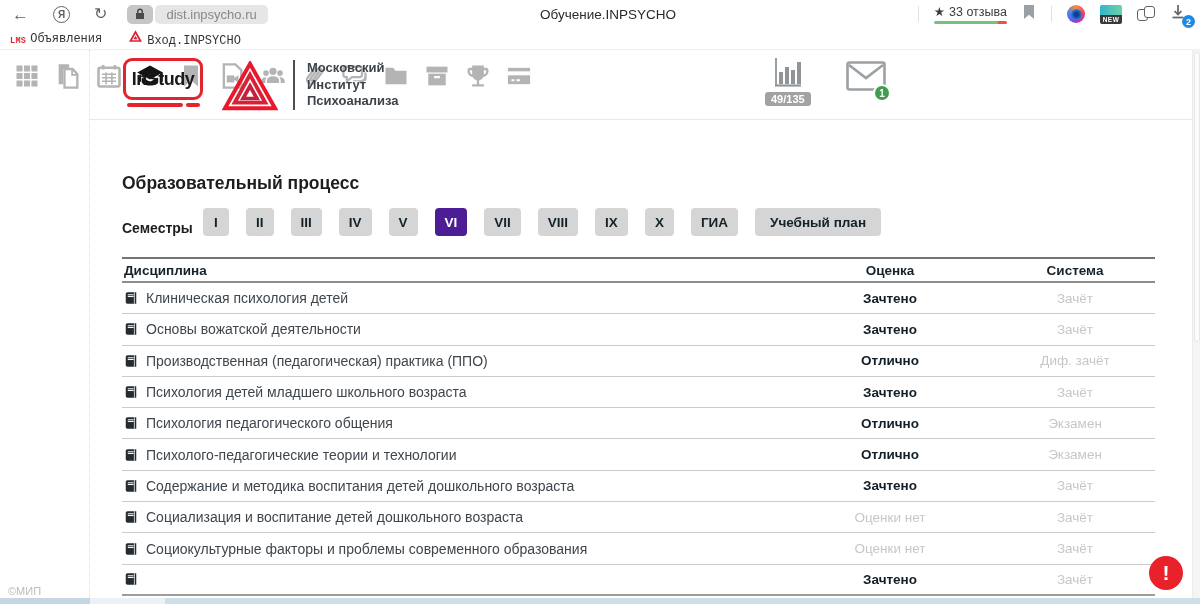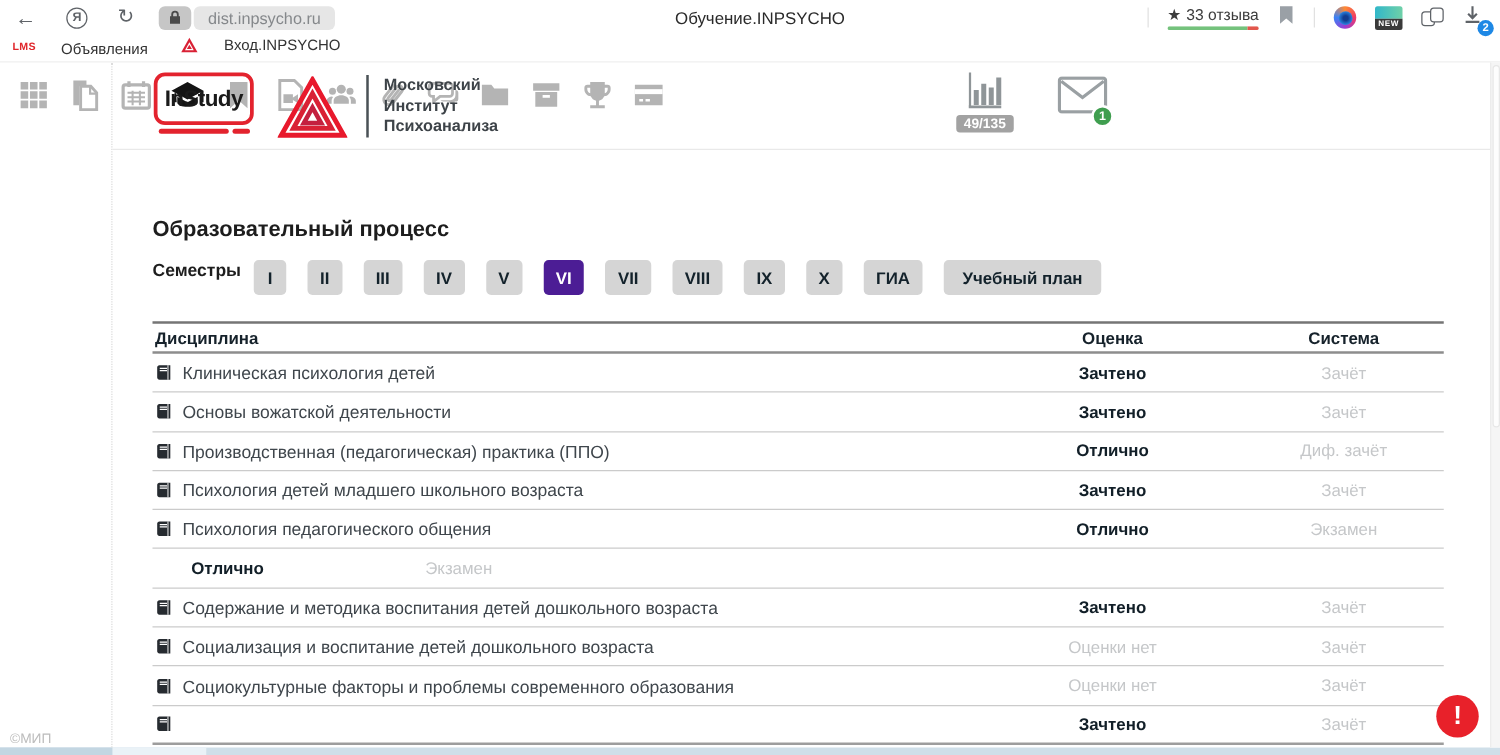--- a/index.html
+++ b/index.html
@@ -40,21 +40,21 @@
   .ext-tabs i { position:absolute; border:1.6px solid #5f6368; border-radius:3px; background:#fff; }
   .ext-tabs i:first-child { width:11px; height:12px; left:0; top:3px; }
   .ext-tabs i:last-child { width:11px; height:12px; right:0; top:0; }
   .downloads { position:relative; padding-right:4px; }
   .dl-badge { position:absolute; right:-5px; bottom:-4px; width:13px; height:13px; background:#1e88e5;
               color:#fff; border-radius:50%; font-size:9px; font-weight:bold; display:flex;
               align-items:center; justify-content:center; }
 
   .bookmarks-bar { height:22px; display:flex; align-items:center; padding-left:10px; gap:26px;
                    background:#fff; border-bottom:1px solid #f0f0f0; }
-  .bm-item { display:flex; align-items:flex-start; gap:20px; cursor:pointer; }
+  .bm-item { display:flex; align-items:flex-end; gap:4px; cursor:pointer;font-family:Liberation Mono, monospace; }
   .bm-item .label { font-size:12px; color:#333; }
   .fav-lms { color:#e0262b; font-weight:bold; font-size:8.5px; letter-spacing:.3px; }
 
   
   .app { display:flex; height:548px; position:relative; }
   .sidebar { width:90px; border-right:1px dotted #dcdcdc; display:flex; 
              align-items:flex-start; padding:12px 0 0 13px; gap:13px; position:relative; }
   .side-item { width:34px; height:28px; color:#b4b4b4; cursor:pointer; display:flex; align-items:center; }
   .side-item svg { width:28px; height:28px; }
   .side-item.active { color:#141414; }
@@ -81,21 +81,21 @@
   .stats-badge { background:#a2a2a2; color:#fff; font-size:11px; font-weight:bold;
                  border-radius:3px; padding:1px 6px; }
   .mail-widget { position:absolute; left:756px; top:11px; cursor:pointer; }
   .mail-badge { position:absolute; left:27px; top:23px; width:18px; height:18px; background:#3f9e4f;
                 border:2px solid #fff; border-radius:50%; color:#fff; font-size:10px; font-weight:bold;
                 display:flex; align-items:center; justify-content:center; }
 
   
   .section { padding-left:32px; }
   .page-title { margin-top:53px; font-size:17.5px; font-weight:bold; color:#1d1d1d; }
-  .sem-row { margin-top:14px; display:flex; align-items:flex-start; }
+  .sem-row { margin-top:14px; display:flex; align-items:flex-end; }
   .sem-label { font-size:14px; font-weight:bold; color:#1d1d1d; width:81px; }
   .sem-tabs { display:flex; gap:17px; align-items:center; }
   .sem-tab { height:28px; min-width:26px; padding:0 10px; background:#d5d5d5; border:none;
              border-radius:4px; font-family:inherit; font-size:13.5px; font-weight:bold; color:#13222b;
              cursor:pointer; }
   .sem-tab.active { background:#4c1d95; color:#fff; }
   .sem-tab.wide { padding:0 15px; }
 
   
   .table { margin-top:21px; width:1033px; border-top:2px solid #757575; }
@@ -419,20 +419,30 @@
                     <path d="M6.5 6.5h10M6.5 9.5h10" stroke="#fff" stroke-width="1.7"></path>
                     <path d="M17.8 2v20" stroke="#fff" stroke-width="1.3"></path>
                   </svg>
                 </span>
                 <span class="disc">Психология педагогического общения</span>
               </div>
               <div class="c-grade">Отлично</div>
               <div class="c-sys">Экзамен</div>
             </div>
             <div class="t-row">
+              <div class="c-name">
+                <span class="book">
+                  <svg viewBox="0 0 24 24" fill="#262b30">
+                    <path d="M6 2c-1.7 0-3 1.3-3 3v14c0 1.7 1.3 3 3 3h15V2H6z"></path>
+                    <path d="M6.5 6.5h10M6.5 9.5h10" stroke="#fff" stroke-width="1.7"></path>
+                    <path d="M17.8 2v20" stroke="#fff" stroke-width="1.3"></path>
+                  </svg>
+                </span>
+                <span class="disc">Психолого-педагогические теории и технологии</span>
+              </div>
               <div class="c-grade">Отлично</div>
               <div class="c-sys">Экзамен</div>
             </div>
             <div class="t-row">
               <div class="c-name">
                 <span class="book">
                   <svg viewBox="0 0 24 24" fill="#262b30">
                     <path d="M6 2c-1.7 0-3 1.3-3 3v14c0 1.7 1.3 3 3 3h15V2H6z"></path>
                     <path d="M6.5 6.5h10M6.5 9.5h10" stroke="#fff" stroke-width="1.7"></path>
                     <path d="M17.8 2v20" stroke="#fff" stroke-width="1.3"></path>

